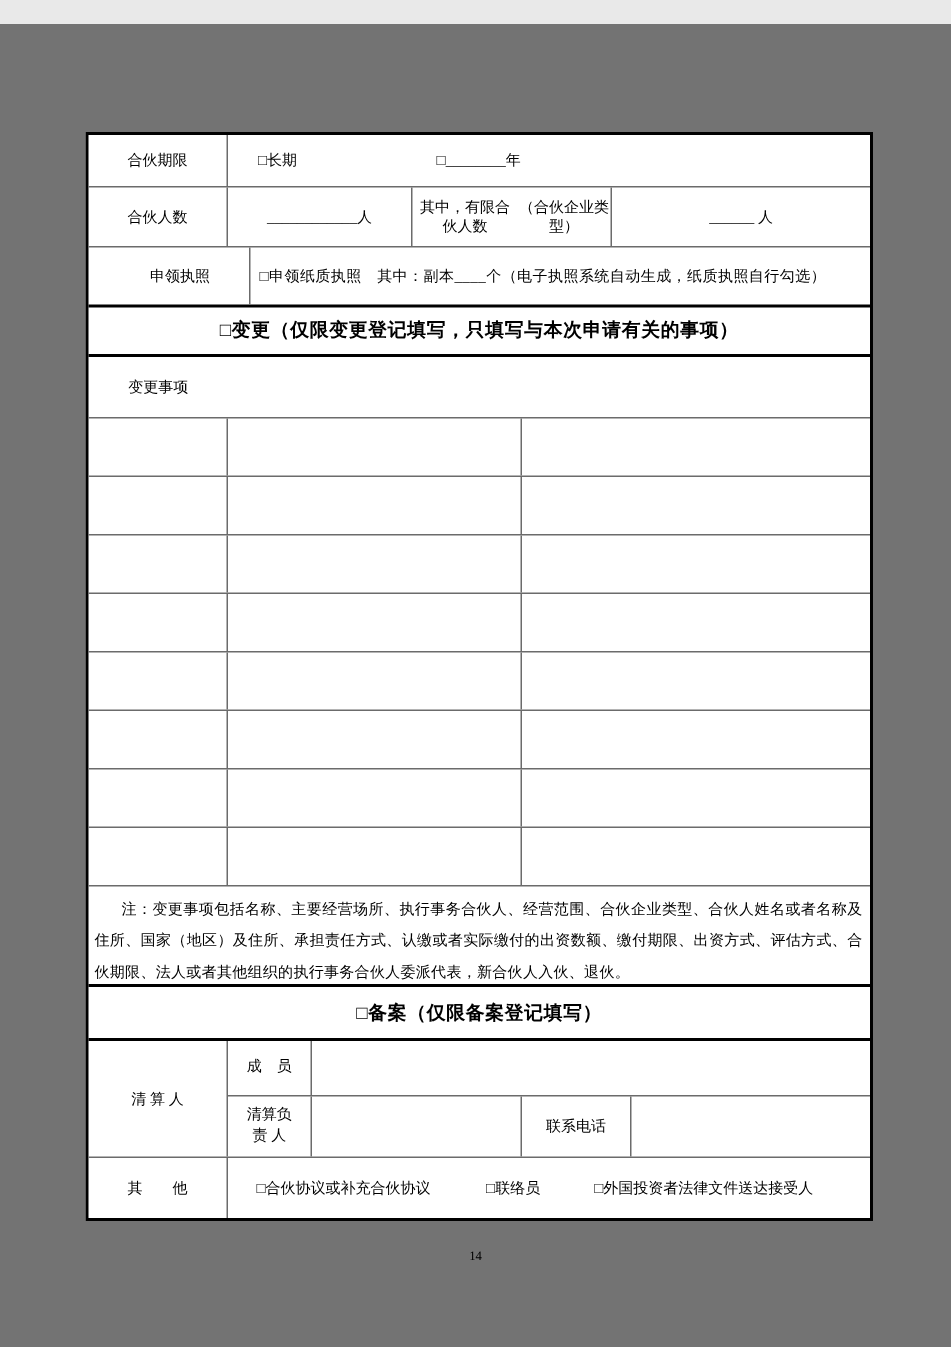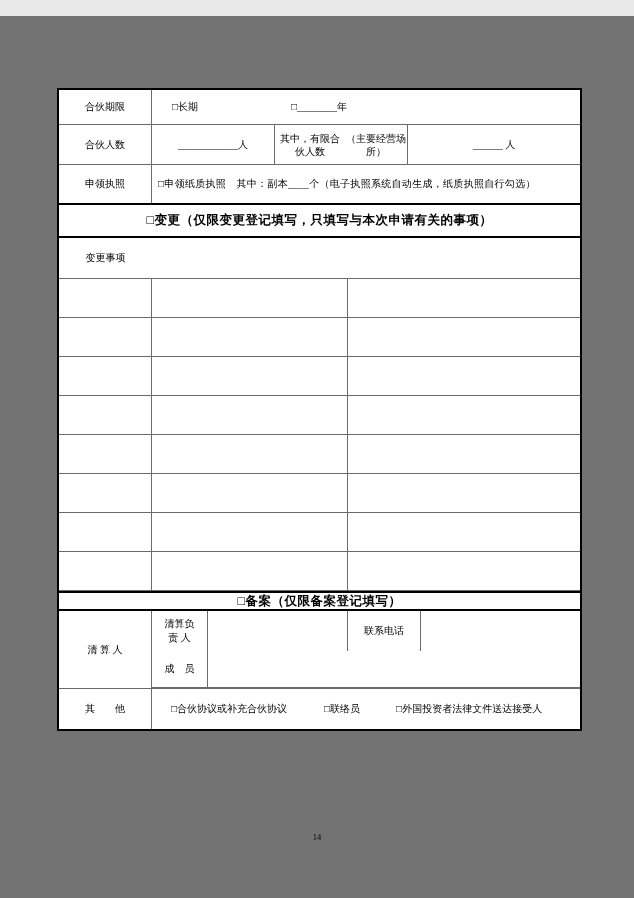--- a/index.html
+++ b/index.html
@@ -23,37 +23,37 @@
   .row { display:flex; align-items:stretch; border-bottom:1px solid #6b6b6b; }
   .cell { display:flex; align-items:center; border-right:1px solid #6b6b6b; min-width:0; }
   .cell:last-child { border-right:none; }
   .cell.center { justify-content:center; text-align:center; }
   .cell.col-label { width:93px; flex:none; justify-content:center; text-align:center; }
   .cell.grow { flex:1; }
 
   
   .r-term  { height:35px; }
   .r-count { height:40px; }
-  .r-lic   { height:38px; border-bottom:none; }
+  .r-lic   { height:38px; border-bottom:none;padding-left:15px; }
   .term-content { flex:1; padding-left:20px;text-align:center; }
   .term-years { margin-left:93px; }
   .c-count-blank { width:123px; flex:none; }
   .c-count-note  { width:133px; flex:none; justify-content:center; line-height:13px; }
   .lic-content { flex:1; padding-left:6px; letter-spacing:.3px; }
 
   
   .section-header {
     height:35px;
     display:flex; align-items:center; justify-content:center;
     border-top:2px solid #000; border-bottom:2px solid #000;
     font-family:"Liberation Sans","DejaVu Sans",sans-serif;
     font-weight:700; font-size:12.5px; letter-spacing:.5px;
     border-right:none;
   }
-  .section-header.filing { height:20px; }
+  .section-header.filing { height:38px; }
 
   
   .r-change-head { height:41px;gap:12px; }
   .r-change { height:39px; }
   .c-change-1 { width:93px;  flex:none; justify-content:center; }
   .c-change-2 { width:196px; flex:none; justify-content:center; }
   .c-change-3 { flex:1; justify-content:center; }
 
   
   .r-note { height:65px; border-bottom:none; }
@@ -102,21 +102,21 @@
         <span>□长期</span>
         <span class="term-years">□________年</span>
       </div>
     </div>
 
     <div class="row r-count">
       <div class="cell col-label">合伙人数</div>
       <div class="cell center c-count-blank">____________人</div>
       <div class="cell center c-count-note">
         <span>其中，有限合伙人数</span>
-        <span>（主要经营场所）</span>
+        <span>（合伙企业类型）</span>
       </div>
       <div class="cell center grow">______ 人</div>
     </div>
 
     <div class="row r-lic">
       <div class="cell col-label">申领执照</div>
       <div class="cell lic-content">□申领纸质执照　其中：副本____个（电子执照系统自动生成，纸质执照自行勾选）</div>
     </div>
 
     <div class="section-header">□变更（仅限变更登记填写，只填写与本次申请有关的事项）</div>
@@ -161,41 +161,44 @@
           <div class="cell c-change-2"></div>
           <div class="cell c-change-3"></div>
         </div>
         <div class="row r-change">
           <div class="cell c-change-1"></div>
           <div class="cell c-change-2"></div>
           <div class="cell c-change-3"></div>
         </div>
       </div>
 
+    <div class="row r-note">
+      <div class="cell note-cell">注：变更事项包括名称、主要经营场所、执行事务合伙人、经营范围、合伙企业类型、合伙人姓名或者名称及住所、国家（地区）及住所、承担责任方式、认缴或者实际缴付的出资数额、缴付期限、出资方式、评估方式、合伙期限、法人或者其他组织的执行事务合伙人委派代表，新合伙人入伙、退伙。</div>
+    </div>
 
     <div class="section-header filing">□备案（仅限备案登记填写）</div>
 
     <div class="row r-liquidator">
       <div class="cell col-label">清 算 人</div>
       <div class="liq-right">
+        <div class="liq-sub top">
+          <div class="c-sub-label">
+            <span>成　员</span>
+          </div>
+          <div class="c-sub-blank c-member-blank"></div>
+        </div>
         <div class="liq-sub bottom">
           <div class="c-sub-label">
             <span>清算负</span>
             <span>责  人</span>
           </div>
           <div class="c-sub-blank c-head-blank1"></div>
           <div class="c-phone-label">联系电话</div>
           <div class="c-sub-blank c-head-blank2"></div>
         </div>
-        <div class="liq-sub top">
-          <div class="c-sub-label">
-            <span>成　员</span>
-          </div>
-          <div class="c-sub-blank c-member-blank"></div>
-        </div>
       </div>
     </div>
 
     <div class="row r-other">
       <div class="cell col-label">其　　他</div>
       <div class="cell other-content">
         <span>□合伙协议或补充合伙协议</span>
         <span class="other-opt2">□联络员</span>
         <span class="other-opt3">□外国投资者法律文件送达接受人</span>
       </div>

